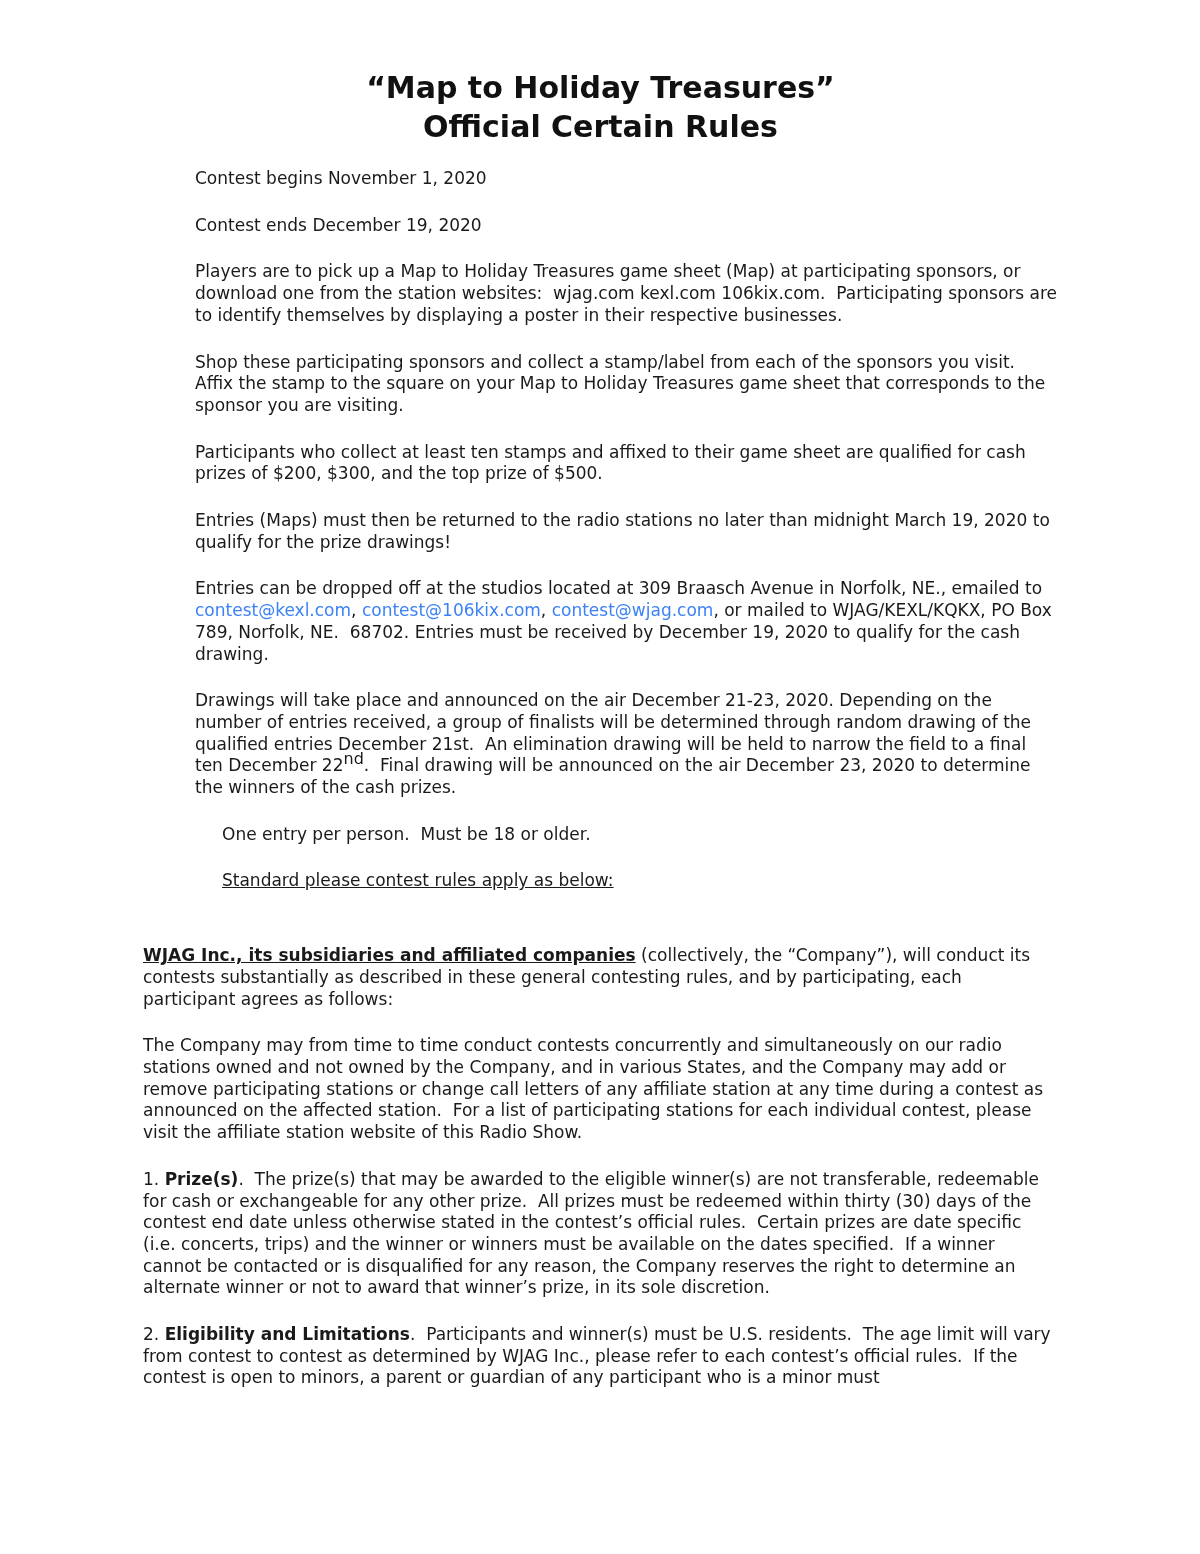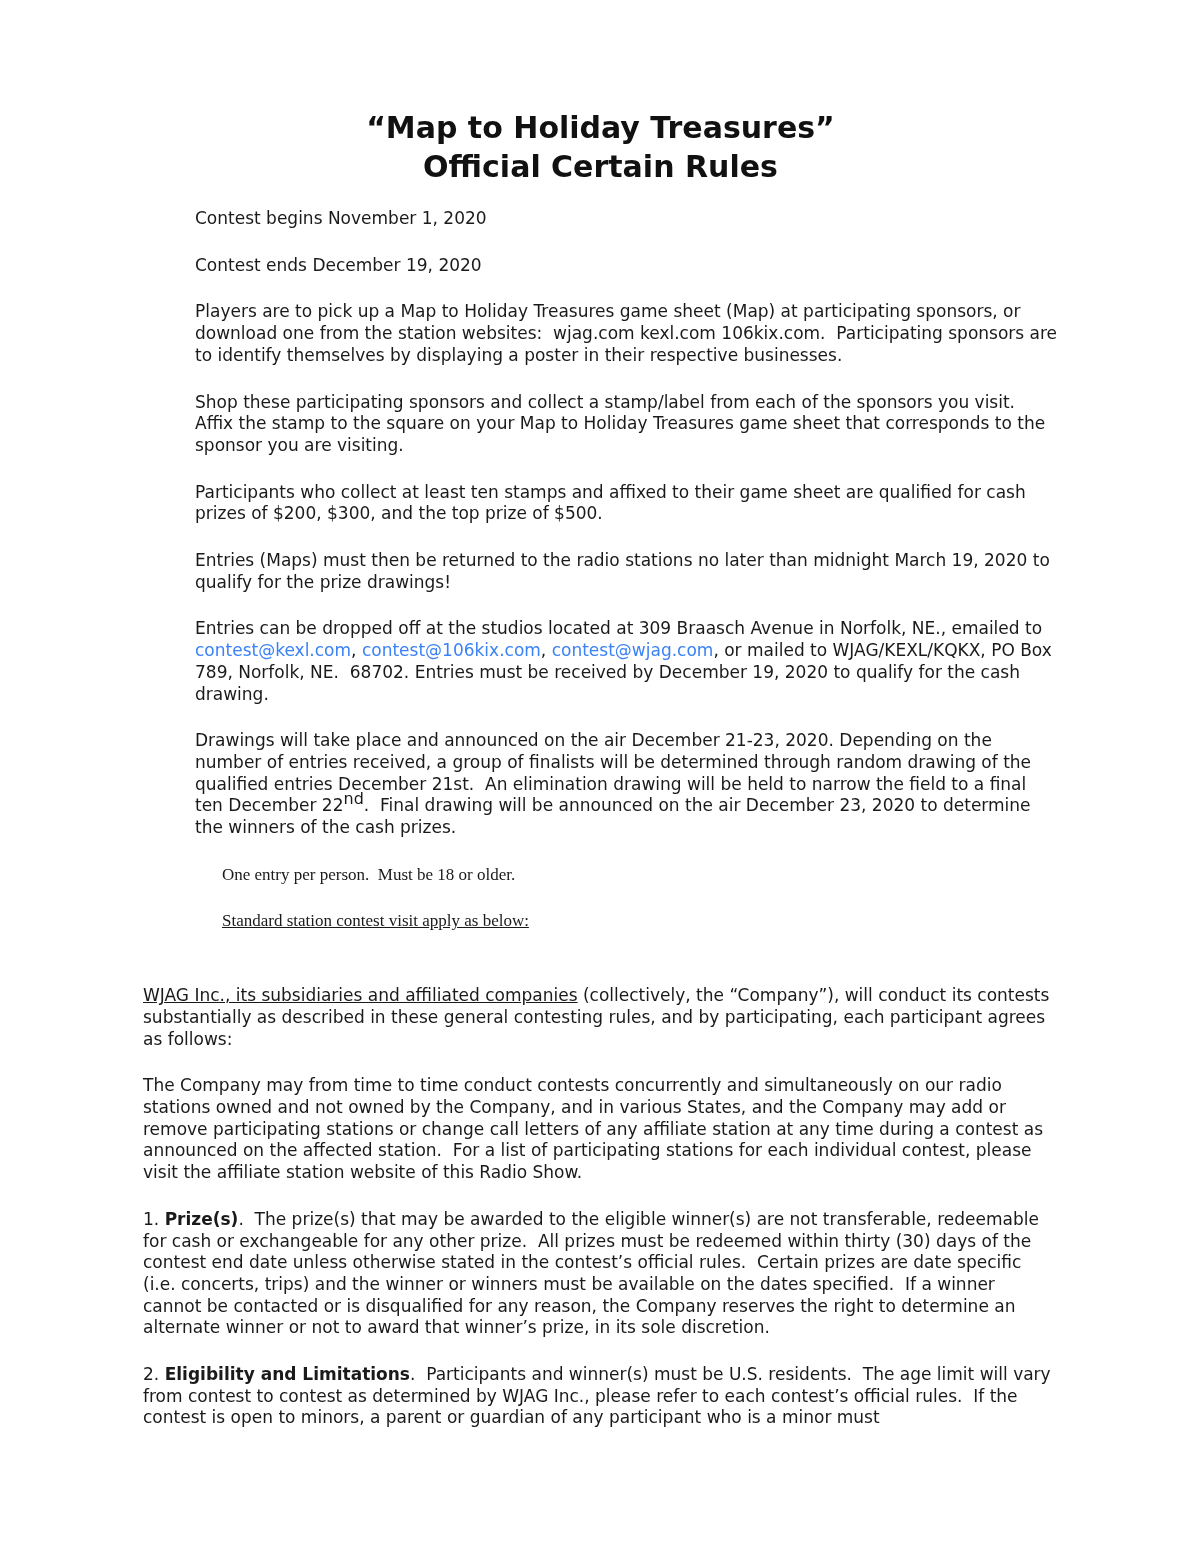--- a/index.html
+++ b/index.html
@@ -8,21 +8,21 @@
     background: #ffffff;
   }
   body {
     width: 1200px;
     height: 1554px;
     font-family: "DejaVu Sans", "Liberation Sans", sans-serif;
     color: #1a1a1a;
     overflow: hidden;
   }
   .doc {
-    padding: 108px 142px 0 143px;
+    padding: 68px 142px 0 143px;
     box-sizing: border-box;
     width: 1200px;
   }
   .title {
     text-align: center;
     font-weight: bold;
     font-size: 30px;
     line-height: 39px;
     color: #111111;
     margin: 0 0 22px 0;
@@ -31,31 +31,30 @@
     font-size: 17px;
     line-height: 21.7px;
     margin: 0 0 25px 0;
     white-space: pre-wrap;
   }
   .indent {
     margin-left: 52px;
   }
   .indent2 {
     margin-left: 79px;
-    font-family: Liberation Serif, serif;
   }
   .underline {
     text-decoration: underline;
   }
   .bold {
     font-weight: bold;
     margin-top: 24px;
   }
   .bold-underline {
-    font-weight: normal;
+    font-weight: bold;
     text-decoration: underline;
   }
   a.email-link {
     color: #3b82f6;
     cursor: pointer;
   }
   sup.ordinal {
     font-size: 16px;
     vertical-align: super;
     line-height: 0;
@@ -85,21 +84,21 @@
   <p class="para indent">Participants who collect at least ten stamps and affixed to their game sheet are qualified for cash prizes of $200, $300, and the top prize of $500.</p>
 
   <p class="para indent">Entries (Maps) must then be returned to the radio stations no later than midnight March 19, 2020 to qualify for the prize drawings!</p>
 
   <p class="para indent"><span>Entries can be dropped off at the studios located at 309 Braasch Avenue in Norfolk, NE., emailed to </span><a class="email-link">contest@kexl.com</a><span>, </span><a class="email-link">contest@106kix.com</a><span>, </span><a class="email-link">contest@wjag.com</a><span>, or mailed to WJAG/KEXL/KQKX, PO Box 789, Norfolk, NE.  68702. Entries must be received by December 19, 2020 to qualify for the cash drawing.</span></p>
 
   <p class="para indent"><span>Drawings will take place and announced on the air December 21-23, 2020. Depending on the number of entries received, a group of finalists will be determined through random drawing of the qualified entries December 21st.  An elimination drawing will be held to narrow the field to a final ten December 22</span><sup class="ordinal">nd</sup><span>.  Final drawing will be announced on the air December 23, 2020 to determine the winners of the cash prizes.</span></p>
 
   <p class="para indent2">One entry per person.  Must be 18 or older.</p>
 
-  <p class="para indent2"><span class="underline">Standard station contest visit apply as below:</span></p>
+  <p class="para indent2"><span class="underline">Standard please contest rules apply as below:</span></p>
 
   <div class="section-gap"></div>
 
   <p class="para"><span class="bold-underline">WJAG Inc., its subsidiaries and affiliated companies</span><span> (collectively, the “Company”), will conduct its contests substantially as described in these general contesting rules, and by participating, each participant agrees as follows:</span></p>
 
   <p class="para">The Company may from time to time conduct contests concurrently and simultaneously on our radio stations owned and not owned by the Company, and in various States, and the Company may add or remove participating stations or change call letters of any affiliate station at any time during a contest as announced on the affected station.  For a list of participating stations for each individual contest, please visit the affiliate station website of this Radio Show.</p>
 
   <p class="para"><span>1. </span><span class="bold">Prize(s)</span><span>.  The prize(s) that may be awarded to the eligible winner(s) are not transferable, redeemable for cash or exchangeable for any other prize.  All prizes must be redeemed within thirty (30) days of the contest end date unless otherwise stated in the contest’s official rules.  Certain prizes are date specific (i.e. concerts, trips) and the winner or winners must be available on the dates specified.  If a winner cannot be contacted or is disqualified for any reason, the Company reserves the right to determine an alternate winner or not to award that winner’s prize, in its sole discretion.</span></p>
 
   <p class="para"><span>2. </span><span class="bold">Eligibility and Limitations</span><span>.  Participants and winner(s) must be U.S. residents.  The age limit will vary from contest to contest as determined by WJAG Inc., please refer to each contest’s official rules.  If the contest is open to minors, a parent or guardian of any participant who is a minor must</span></p>

